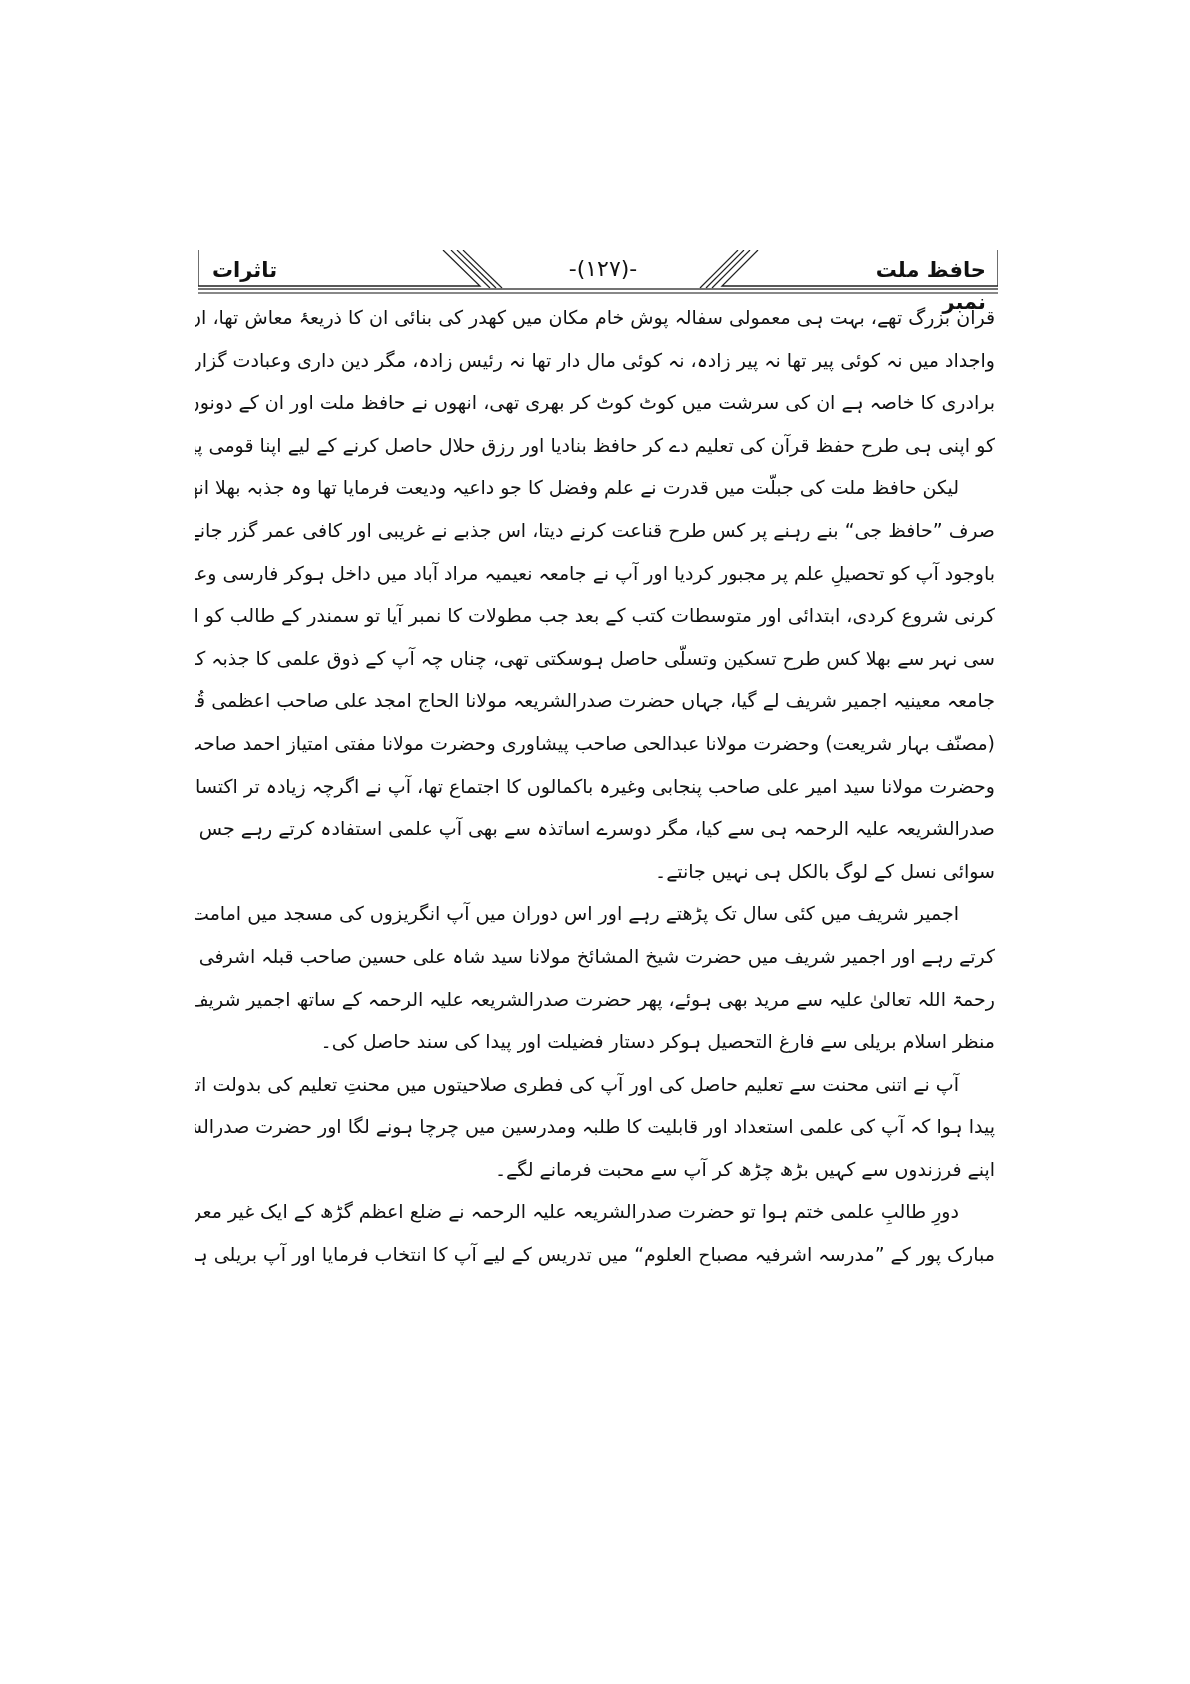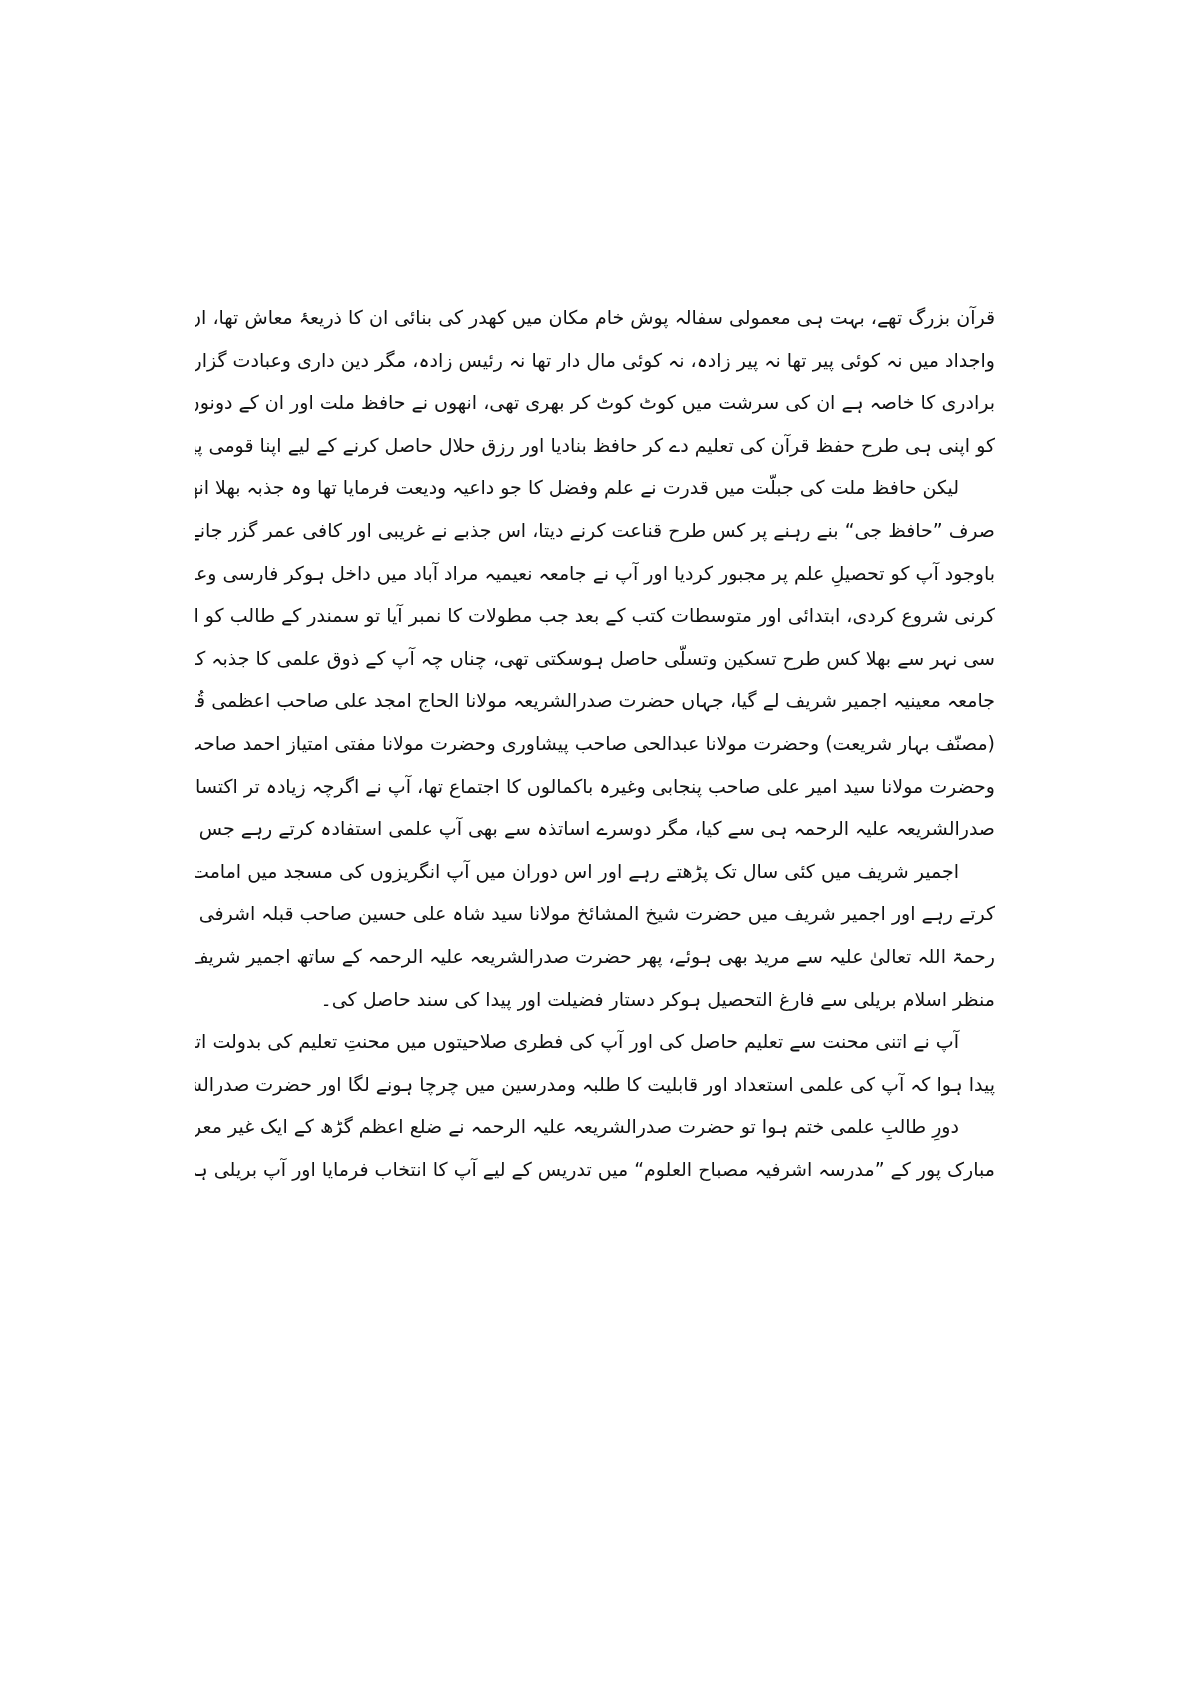--- a/index.html
+++ b/index.html
@@ -94,38 +94,60 @@
     }
     .line.indent {
       padding-right: 36px;
     }
   </style>
 </head>
 <body>
 
 <div class="page">
 
+  <div class="header">
+    <svg width="800" height="46">
+
+      <polyline points="0,0 0,36 282,36 245,0" fill="none" stroke="#222" stroke-width="1.3"></polyline>
+      <line x1="253" y1="0" x2="292" y2="38" stroke="#222" stroke-width="1.2"></line>
+      <line x1="259" y1="0" x2="298" y2="38" stroke="#222" stroke-width="1.2"></line>
+      <line x1="265" y1="0" x2="304" y2="38" stroke="#222" stroke-width="1.2"></line>
+
+      <polyline points="800,0 800,36 524,36 560,0" fill="none" stroke="#222" stroke-width="1.3"></polyline>
+      <line x1="552" y1="0" x2="514" y2="38" stroke="#222" stroke-width="1.2"></line>
+      <line x1="546" y1="0" x2="508" y2="38" stroke="#222" stroke-width="1.2"></line>
+      <line x1="540" y1="0" x2="502" y2="38" stroke="#222" stroke-width="1.2"></line>
+
+      <line x1="0" y1="39" x2="800" y2="39" stroke="#444" stroke-width="1.6"></line>
+      <line x1="0" y1="43" x2="800" y2="43" stroke="#888" stroke-width="2"></line>
+    </svg>
+    <div class="header-left-title">تاثرات</div>
+    <div class="header-page-number">-(۱۲۷)-</div>
+    <div class="header-right-title">حافظ ملت نمبر</div>
+  </div>
 
   <div class="body-text" id="body-text">
       <span class="line">قرآن بزرگ تھے، بہت ہی معمولی سفالہ پوش خام مکان میں کھدر کی بنائی ان کا ذریعۂ معاش تھا، ان کے آبا</span>
       <span class="line">واجداد میں نہ کوئی پیر تھا نہ پیر زادہ، نہ کوئی مال دار تھا نہ رئیس زادہ، مگر دین داری وعبادت گزاری جو مومن</span>
       <span class="line">برادری کا خاصہ ہے ان کی سرشت میں کوٹ کوٹ کر بھری تھی، انھوں نے حافظ ملت اور ان کے دونوں بھائیوں</span>
       <span class="line last">کو اپنی ہی طرح حفظ قرآن کی تعلیم دے کر حافظ بنادیا اور رزق حلال حاصل کرنے کے لیے اپنا قومی پیشہ سکھادیا۔</span>
       <span class="line indent">لیکن حافظ ملت کی جبلّت میں قدرت نے علم وفضل کا جو داعیہ ودیعت فرمایا تھا وہ جذبہ بھلا انھیں</span>
       <span class="line">صرف ”حافظ جی“ بنے رہنے پر کس طرح قناعت کرنے دیتا، اس جذبے نے غریبی اور کافی عمر گزر جانے کے</span>
       <span class="line">باوجود آپ کو تحصیلِ علم پر مجبور کردیا اور آپ نے جامعہ نعیمیہ مراد آباد میں داخل ہوکر فارسی وعربی کی تعلیم حاصل</span>
       <span class="line">کرنی شروع کردی، ابتدائی اور متوسطات کتب کے بعد جب مطولات کا نمبر آیا تو سمندر کے طالب کو ایک چھوٹی</span>
       <span class="line">سی نہر سے بھلا کس طرح تسکین وتسلّی حاصل ہوسکتی تھی، چناں چہ آپ کے ذوق علمی کا جذبہ کشاں کشاں آپ کو</span>
       <span class="line">جامعہ معینیہ اجمیر شریف لے گیا، جہاں حضرت صدرالشریعہ مولانا الحاج امجد علی صاحب اعظمی قُدِّسَ سِرُّہٗ العزیز</span>
       <span class="line">(مصنّف بہار شریعت) وحضرت مولانا عبدالحی صاحب پیشاوری وحضرت مولانا مفتی امتیاز احمد صاحب</span>
       <span class="line">وحضرت مولانا سید امیر علی صاحب پنجابی وغیرہ باکمالوں کا اجتماع تھا، آپ نے اگرچہ زیادہ تر اکتسابِ علم حضرت</span>
       <span class="line">صدرالشریعہ علیہ الرحمہ ہی سے کیا، مگر دوسرے اساتذہ سے بھی آپ علمی استفادہ کرتے رہے جس کو ہم بوڑھوں کے</span>
+      <span class="line last">سوائی نسل کے لوگ بالکل ہی نہیں جانتے۔</span>
       <span class="line indent">اجمیر شریف میں کئی سال تک پڑھتے رہے اور اس دوران میں آپ انگریزوں کی مسجد میں امامت بھی</span>
       <span class="line">کرتے رہے اور اجمیر شریف میں حضرت شیخ المشائخ مولانا سید شاہ علی حسین صاحب قبلہ اشرفی میاں</span>
       <span class="line">رحمۃ اللہ تعالیٰ علیہ سے مرید بھی ہوئے، پھر حضرت صدرالشریعہ علیہ الرحمہ کے ساتھ اجمیر شریف سے بریلی آئے اور مدرسہ</span>
       <span class="line last">منظر اسلام بریلی سے فارغ التحصیل ہوکر دستار فضیلت اور پیدا کی سند حاصل کی۔</span>
       <span class="line indent">آپ نے اتنی محنت سے تعلیم حاصل کی اور آپ کی فطری صلاحیتوں میں محنتِ تعلیم کی بدولت اتنا ابھار</span>
       <span class="line">پیدا ہوا کہ آپ کی علمی استعداد اور قابلیت کا طلبہ ومدرسین میں چرچا ہونے لگا اور حضرت صدرالشریعہ علیہ الرحمہ تو</span>
+      <span class="line last">اپنے فرزندوں سے کہیں بڑھ چڑھ کر آپ سے محبت فرمانے لگے۔</span>
       <span class="line indent">دورِ طالبِ علمی ختم ہوا تو حضرت صدرالشریعہ علیہ الرحمہ نے ضلع اعظم گڑھ کے ایک غیر معروف قصبہ</span>
       <span class="line">مبارک پور کے ”مدرسہ اشرفیہ مصباح العلوم“ میں تدریس کے لیے آپ کا انتخاب فرمایا اور آپ بریلی ہی سے</span>
     </div>
 
 </div>
 
 </body></html>

